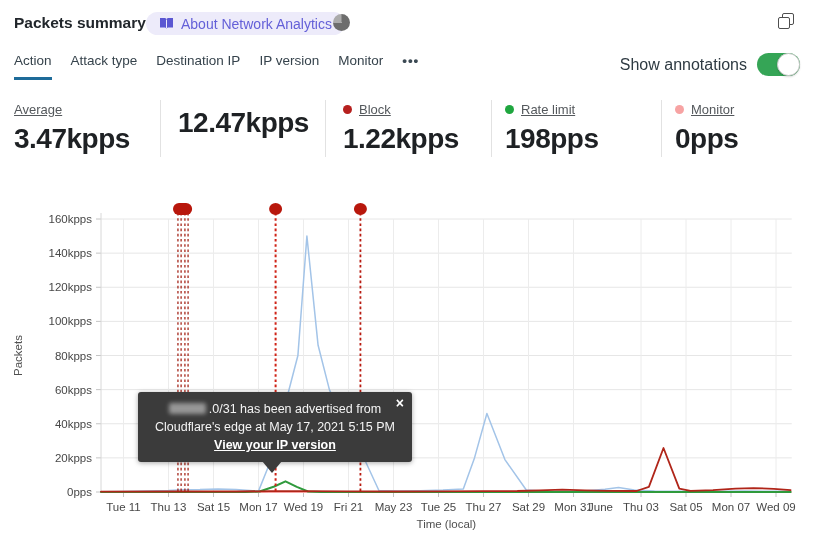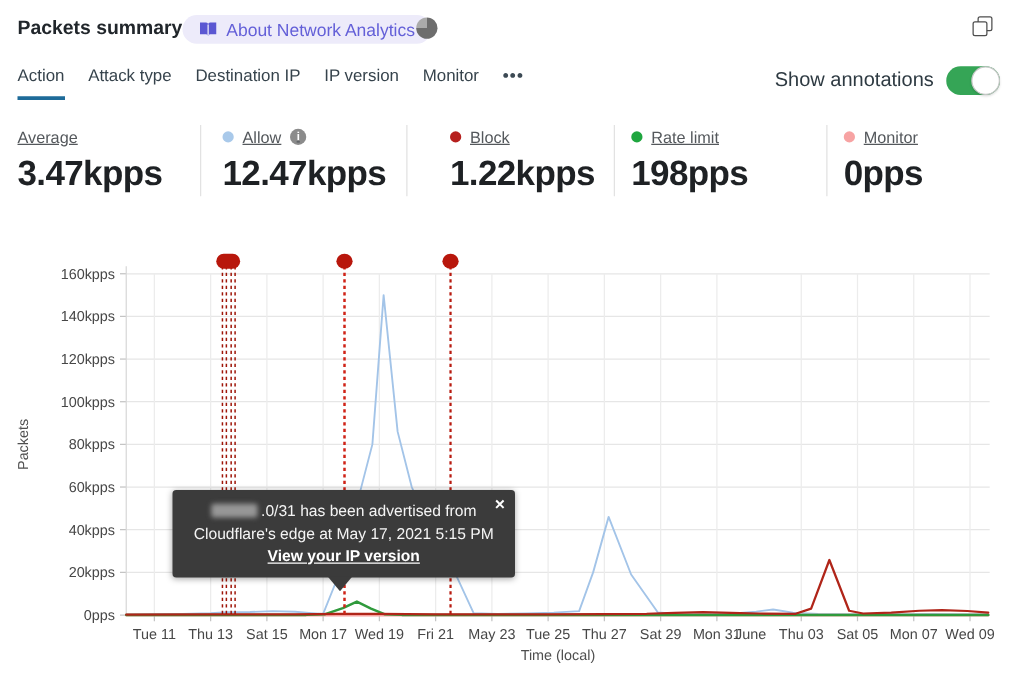--- a/index.html
+++ b/index.html
@@ -87,29 +87,24 @@
   </div>
 
   <div class="stat" style="left:14px">
     <div class="lrow">
         <span>Average</span>
       </div>
     <div class="val">3.47kpps</div>
   </div>
   <div class="vdiv" style="left:160px"></div>
   <div class="stat" style="left:178px">
-    <div class="lrow">
-        <span class="dot" style="background: rgb(169, 201, 234);"></span>
-      <span>Allow</span>
-      <span class="info">i</span>
-      </div>
     <div class="val">12.47kpps</div>
   </div>
   <div class="vdiv" style="left:325px"></div>
-  <div class="stat" style="left:360px">
+  <div class="stat" style="left:343px">
     <div class="lrow">
         <span class="dot" style="background: rgb(182, 32, 30);"></span>
       <span>Block</span>
       </div>
     <div class="val">1.22kpps</div>
   </div>
   <div class="vdiv" style="left:491px"></div>
   <div class="stat" style="left:505px">
     <div class="lrow">
         <span class="dot" style="background: rgb(31, 166, 63);"></span>

